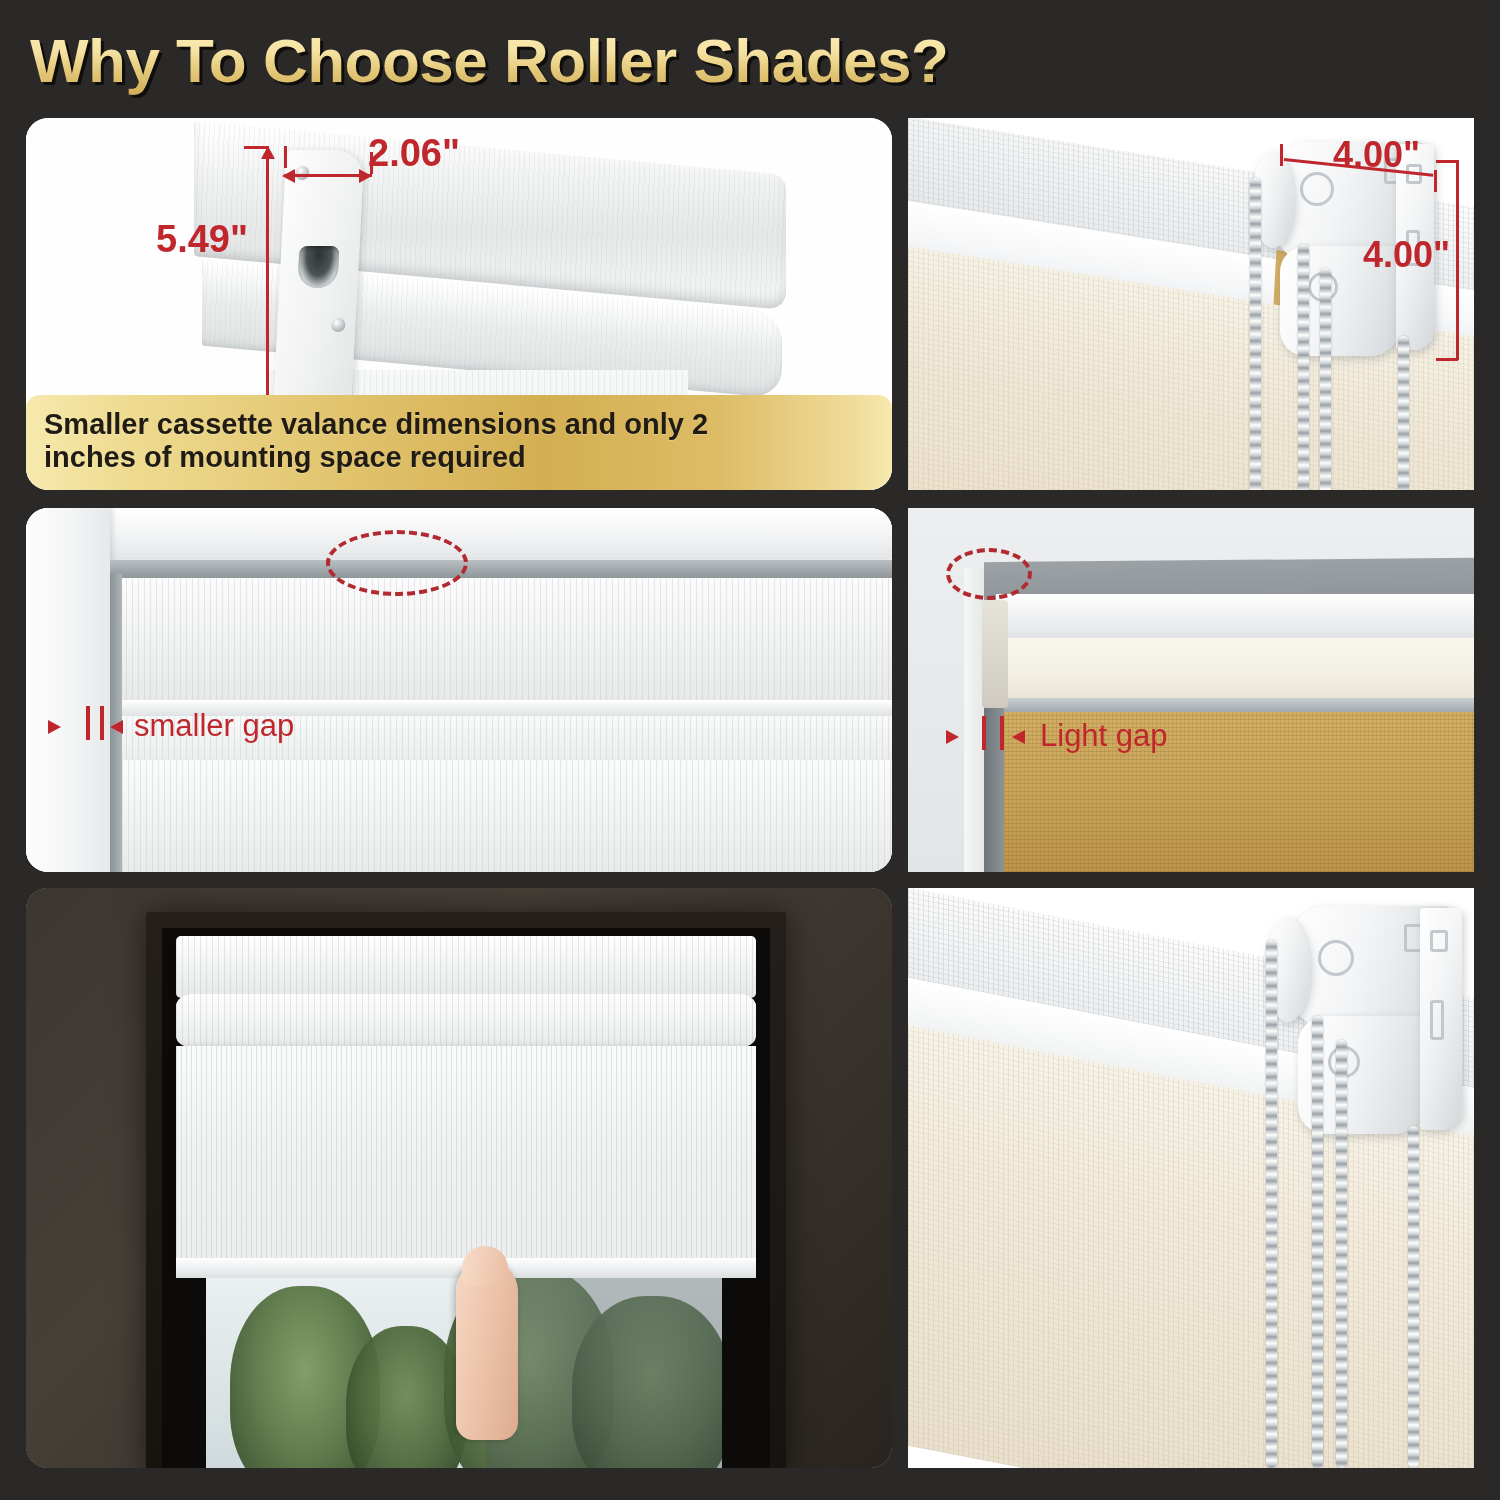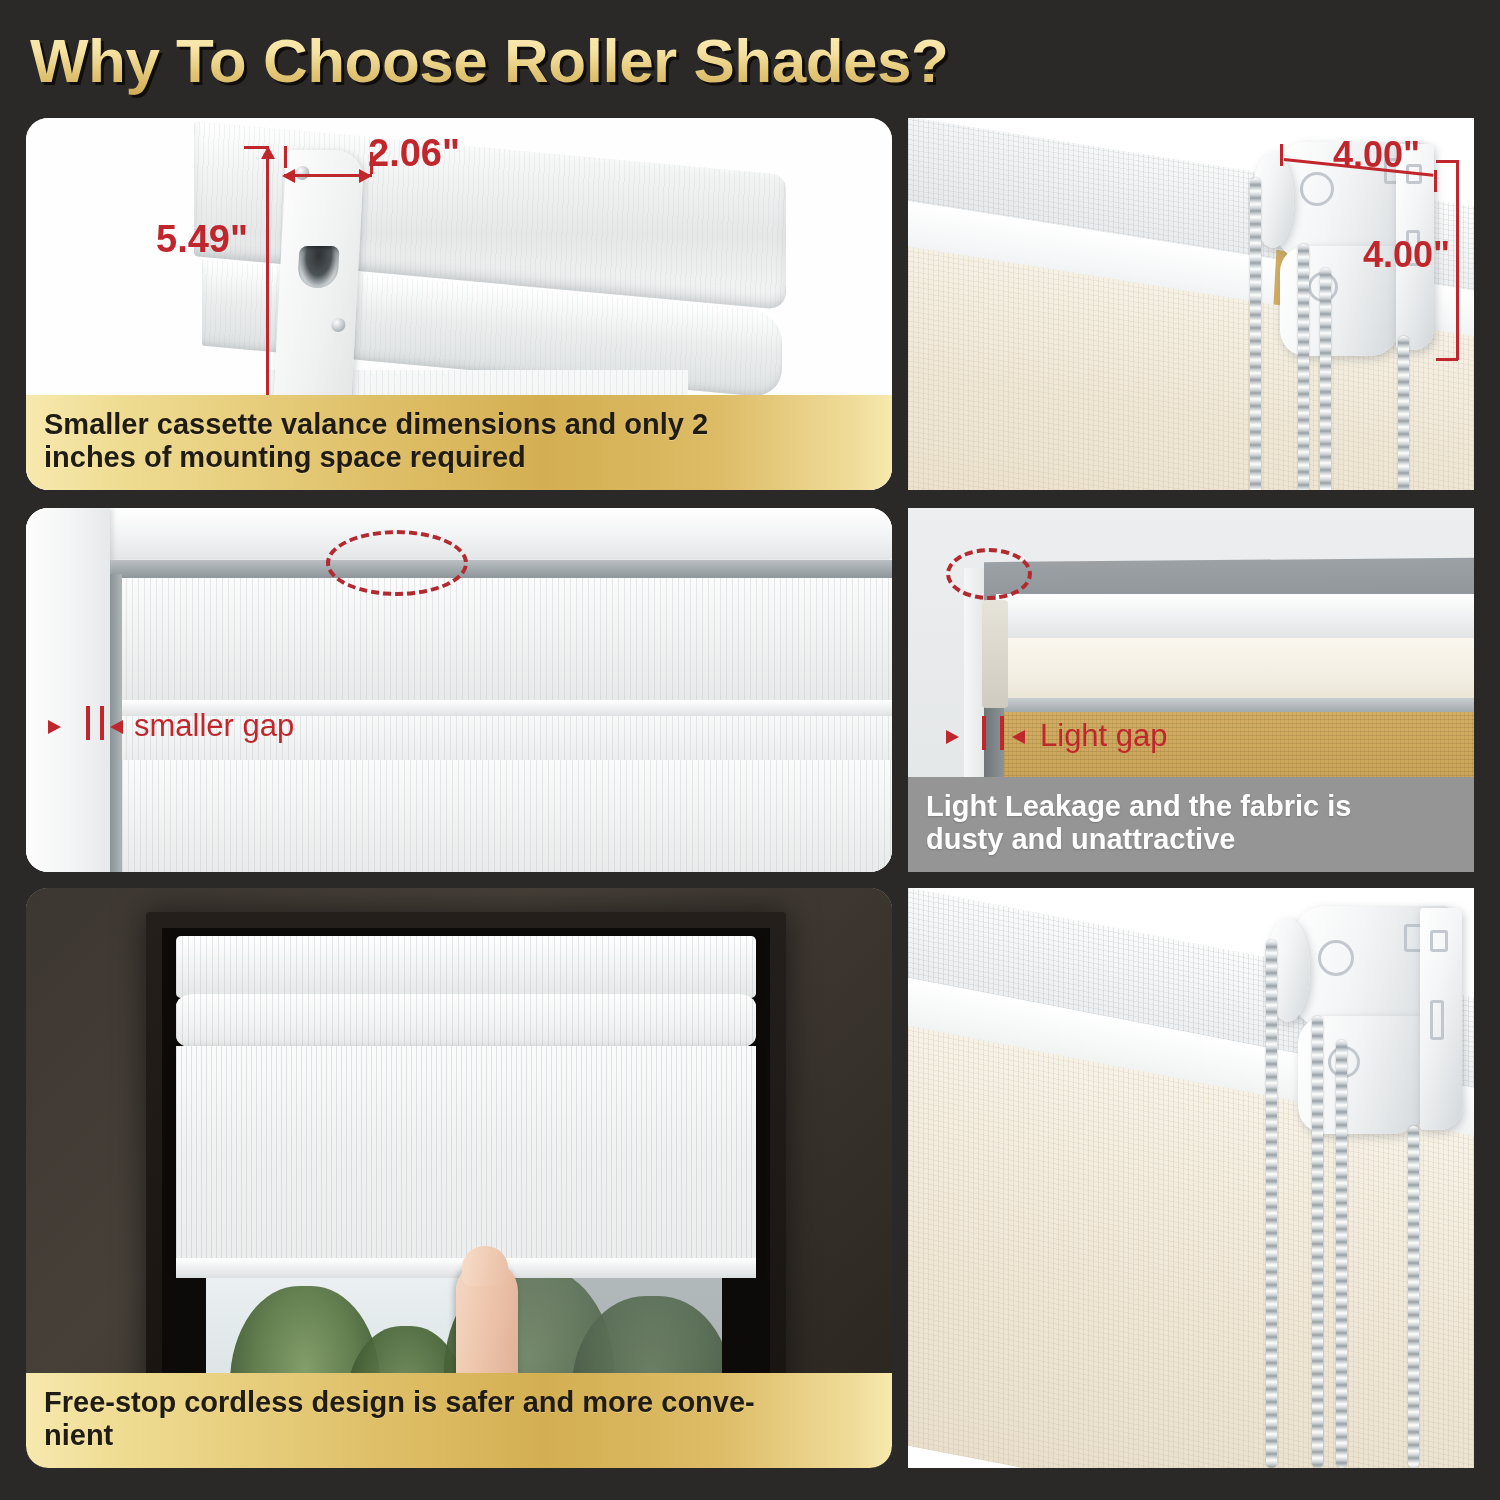--- a/index.html
+++ b/index.html
@@ -71,20 +71,21 @@
     position: absolute;
     left: 0;
     bottom: 0;
     width: 100%;
     padding: 13px 18px 16px 18px;
     font-size: 29px;
     font-weight: bold;
     line-height: 1.14;
     white-space: pre-line;
     z-index: 6;
+    border-radius: 14px;
   }
   .caption.gold {
     background: linear-gradient(90deg,
         #f7e9ae 0%, #eedb90 12%, #dfc069 40%, #d4af52 60%,
         #ddbc66 80%, #f0dd9b 96%, #f7e9ae 100%);
     color: #201c14;
     border-bottom-left-radius: 22px;
     border-bottom-right-radius: 22px;
     text-shadow: 0 1px 0 rgba(255,255,255,0.25);
   }
@@ -571,22 +572,20 @@
     <div class="lg-bracketbits"></div>
 
     <div class="dash-ellipse" style="left:38px; top:40px; width:86px; height:52px;"></div>
 
     <div class="arrowR" style="left:38px; top:222px;"></div>
     <div class="gap-tick" style="left:74px; top:208px; height:34px;"></div>
     <div class="gap-tick" style="left:92px; top:208px; height:34px;"></div>
     <div class="arrowL" style="left:104px; top:222px;"></div>
     <div class="gap-label" style="left:132px; top:210px;">Light gap</div>
   </div>
-  <div class="caption grey h2">Light Leakage and the fabric is
-dusty and unattractive</div>
 </div>
 
 <div class="panel left row3">
   <div class="photo">
     <div class="scene">
         <div class="scene-wall"></div>
       </div>
 
     <div class="win-frame"></div>
     <div class="win-inner"></div>
@@ -598,22 +597,20 @@
       <div class="tree tree2" style="left:366px; width:160px; height:200px;"></div>
       <div class="glass-tint"></div>
     </div>
 
     <div class="shade-head"></div>
     <div class="shade-mid"></div>
     <div class="shade-panel"></div>
     <div class="shade-rail"></div>
     <div class="hand"></div>
   </div>
-  <div class="caption gold h2">Free-stop cordless design is safer and more conve-
-nient</div>
 </div>
 
 <div class="panel right row3">
   <div class="photo">
     <div class="b6-sheer"></div>
     <div class="b6-white"></div>
     <div class="b6-tan"></div>
     <div class="b6-cream"></div>
 
     <div class="bracket" style="left:384px; top:18px; width:160px; height:122px; border-radius:34px 8px 8px 34px;">

